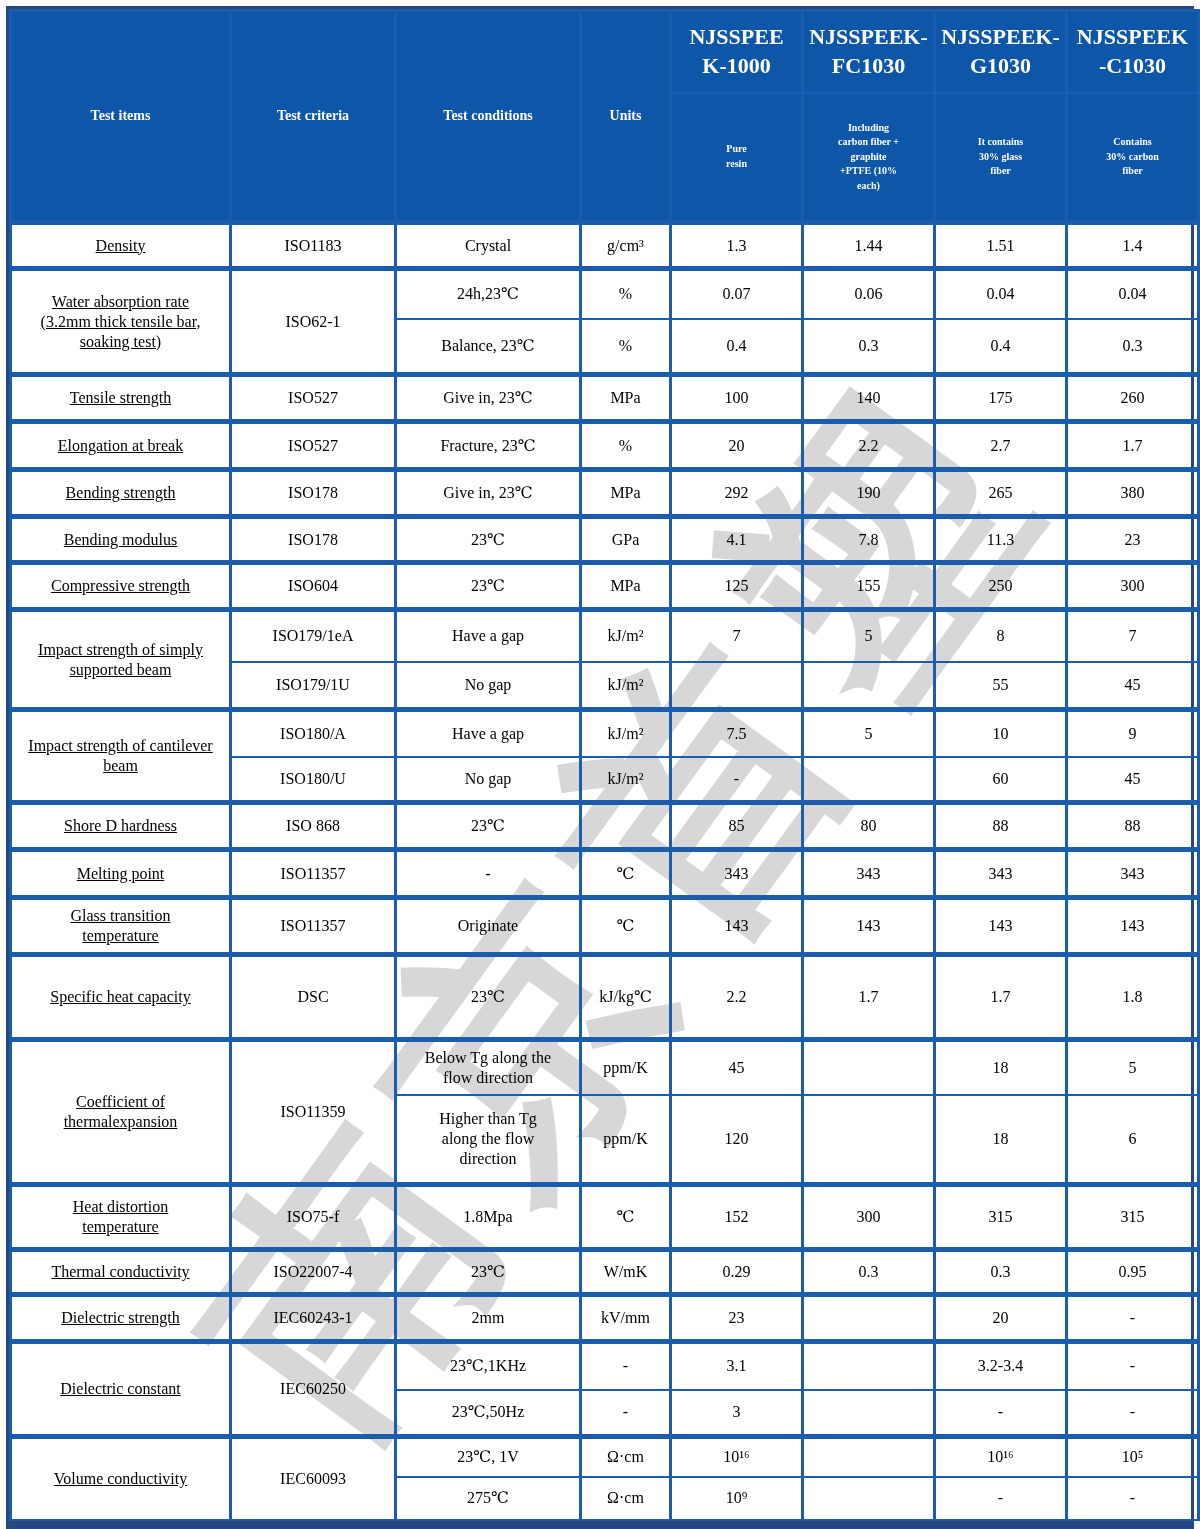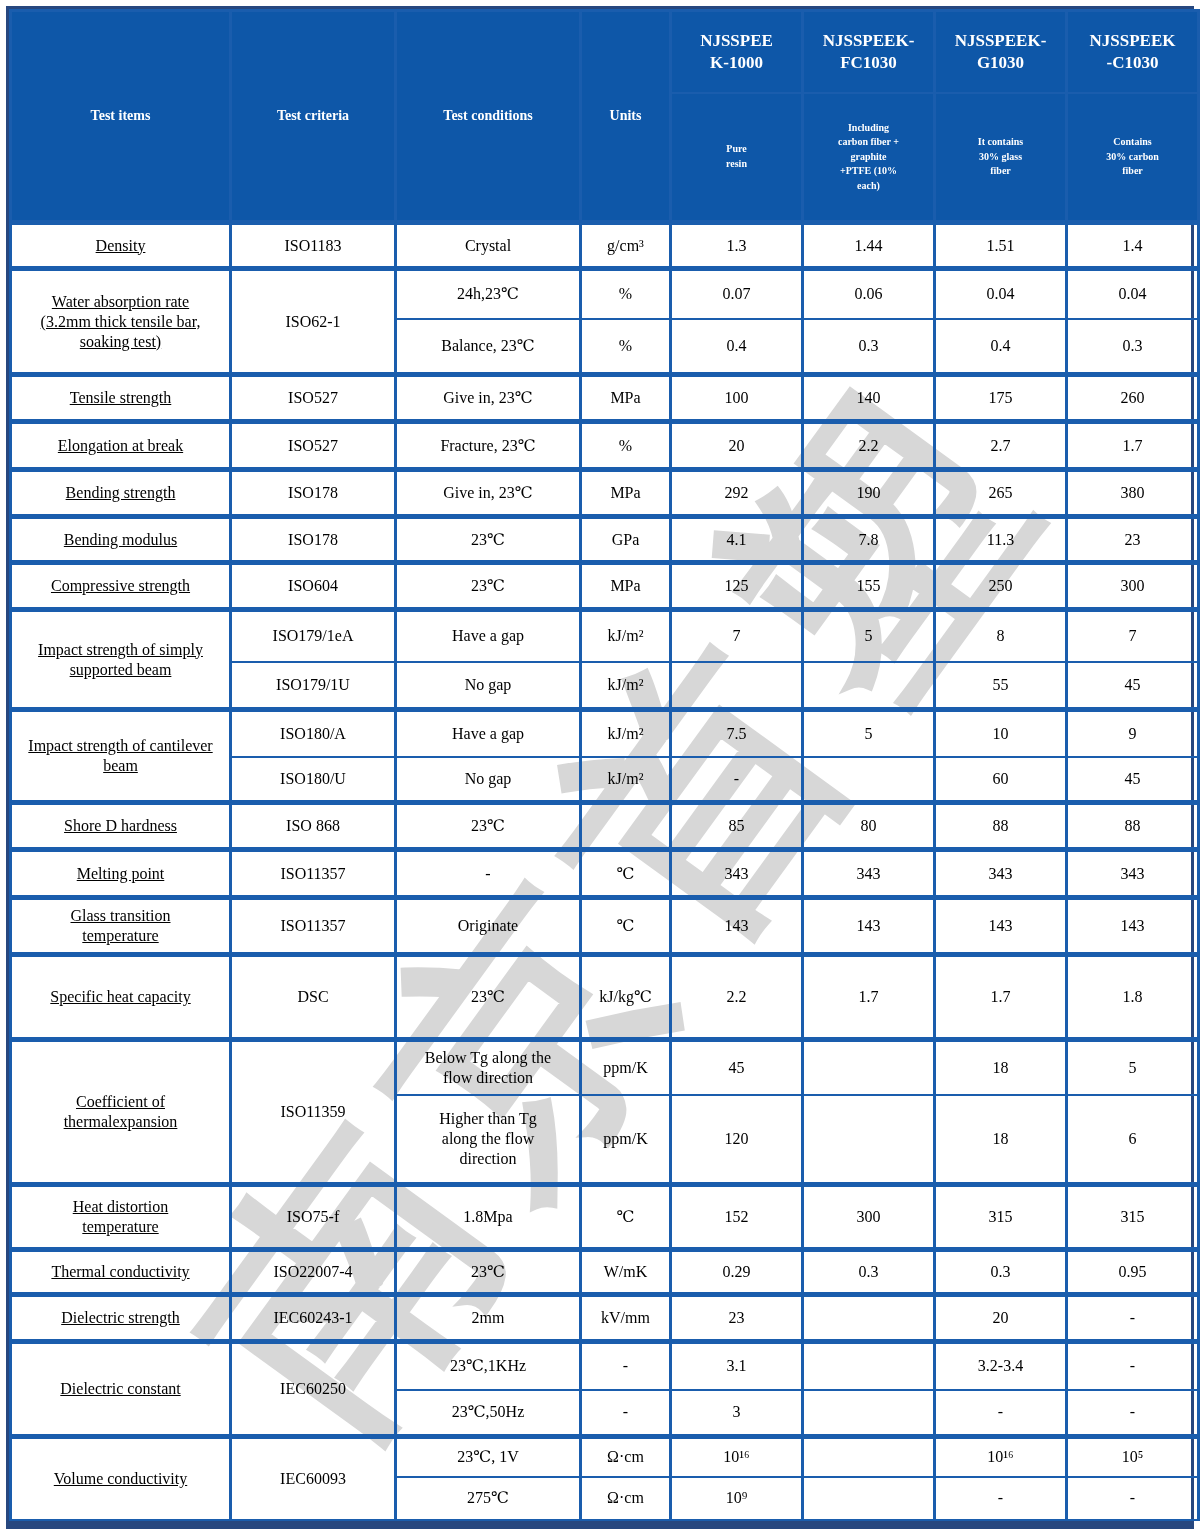--- a/index.html
+++ b/index.html
@@ -58,21 +58,21 @@
   }
   table.props td{
     background:transparent;
     color:var(--text);
     font-size:16px;
     line-height:1.25;
   }
   tr.g td{border-top-width:5px;}
   thead tr.names th{border-top-width:3px;}
   th.maincol{font-size:14px;}
-  th.pname{font-size:17px;line-height:1.3;}
+  th.pname{font-size:22px;line-height:1.3;}
   th.pdesc{font-size:10px;line-height:1.45;}
   td.cond{padding-top:10px;}
   td.test-item{font-size:16px;text-decoration:underline;}
 </style>
 </head>
 <body>
 
 <div class="page">
   <div class="watermark">南京首塑</div>
 

